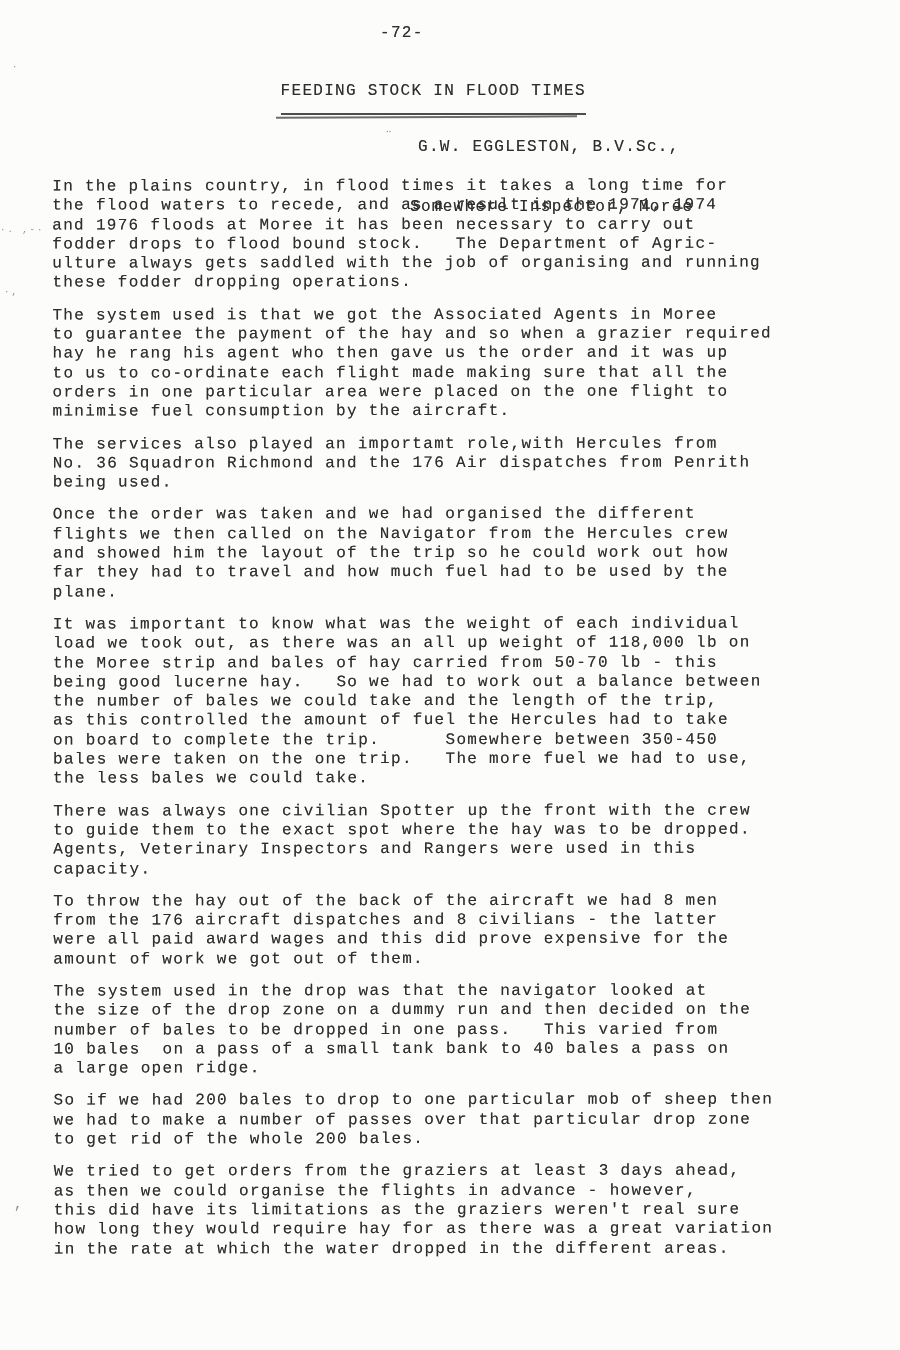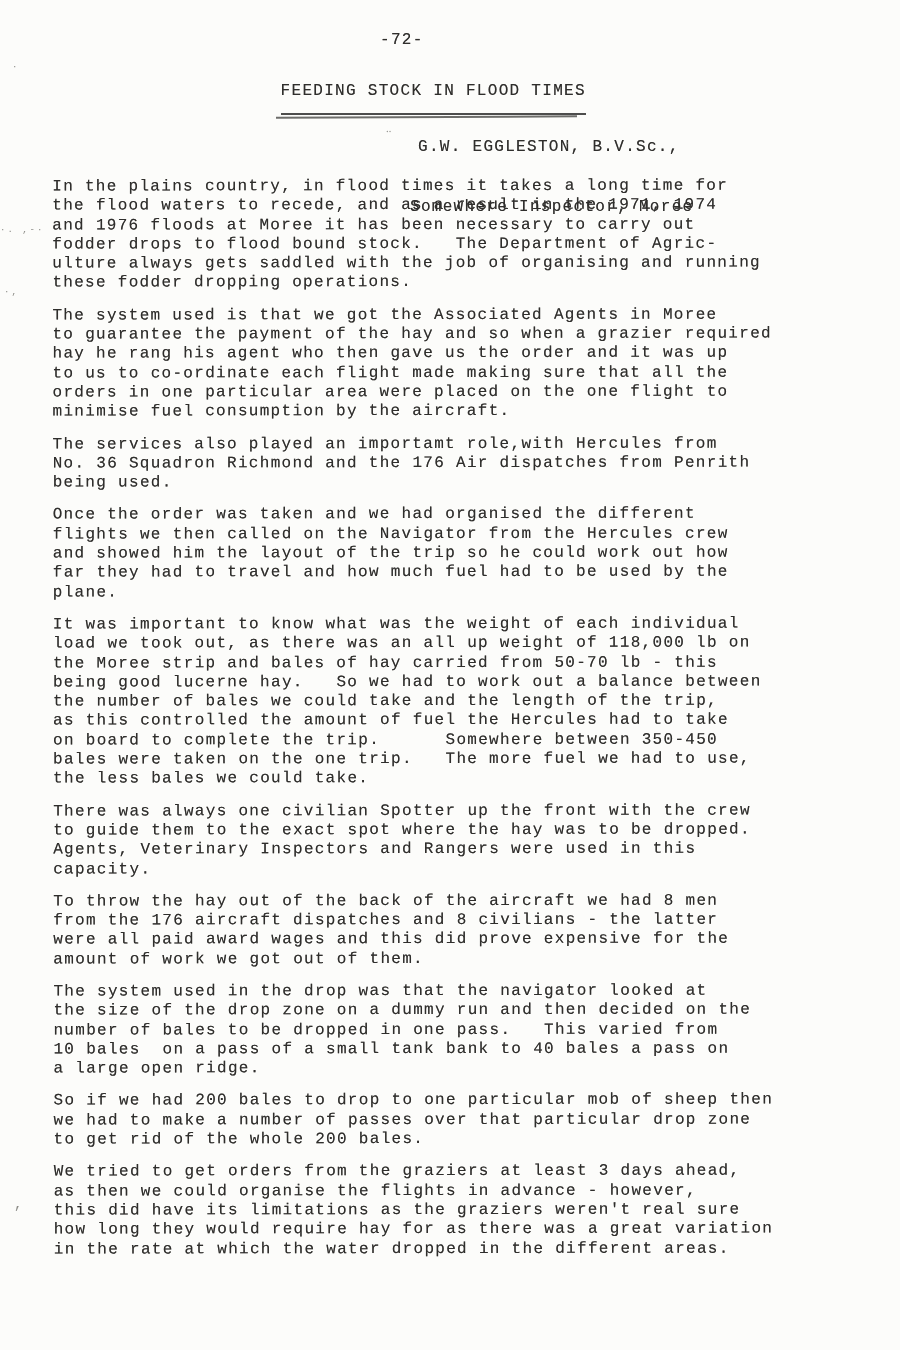--- a/index.html
+++ b/index.html
@@ -17,21 +17,21 @@
   .typewriter {
     font-family:"Liberation Mono","DejaVu Sans Mono",monospace;
     font-size:16px;
     letter-spacing:1.3px;
     line-height:19.3px;
     white-space:pre;
     text-shadow:0 0 0.6px rgba(47,46,44,0.55);
   }
 
   .page-number {
-    position:absolute; left:380px; top:24px;margin-top:7px;
+    position:absolute; left:380px; top:24px;
   }
 
   .doc-title {
     position:absolute; left:237px; top:63px;
   }
   .title-text {
     display:inline-block;
     position:relative;
     padding-bottom:11px;
     border-bottom:2px solid rgba(58,58,56,0.9);

